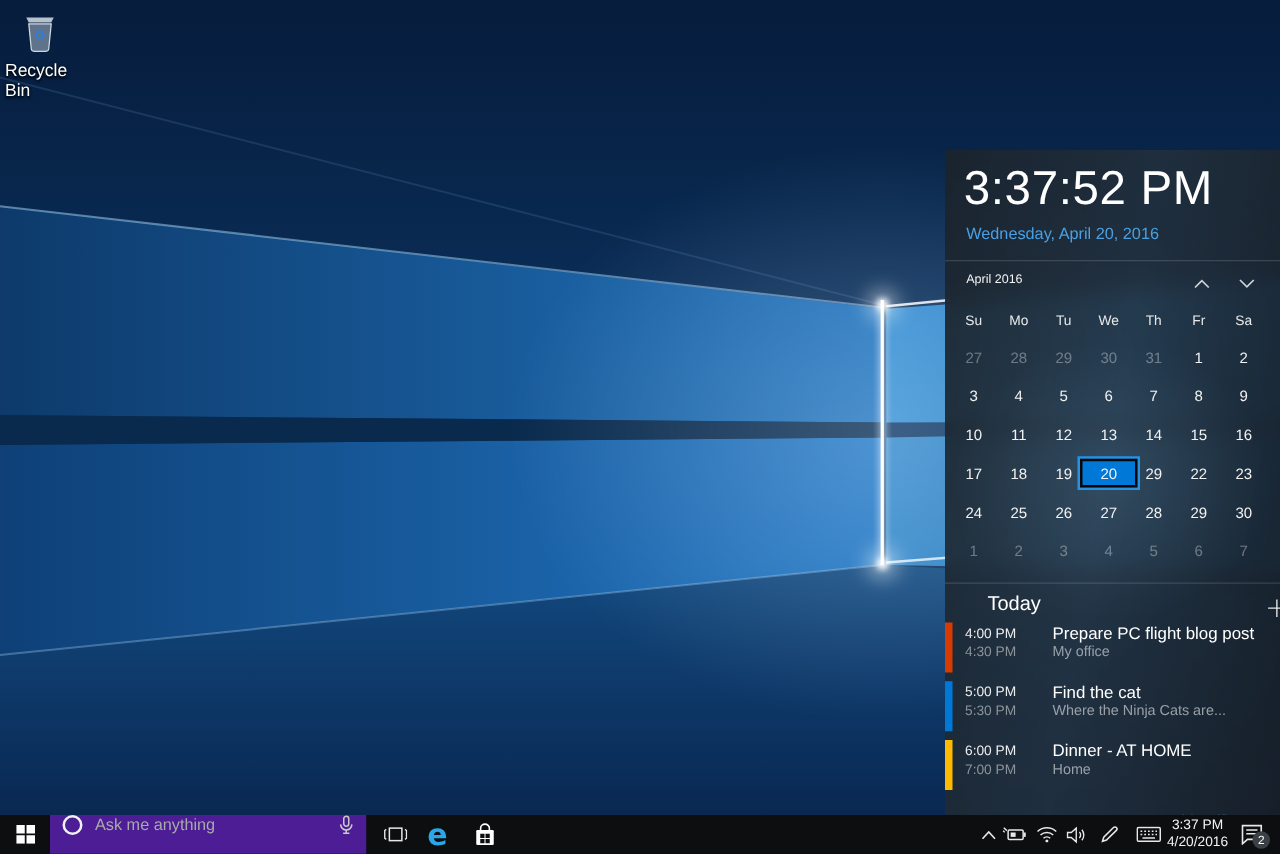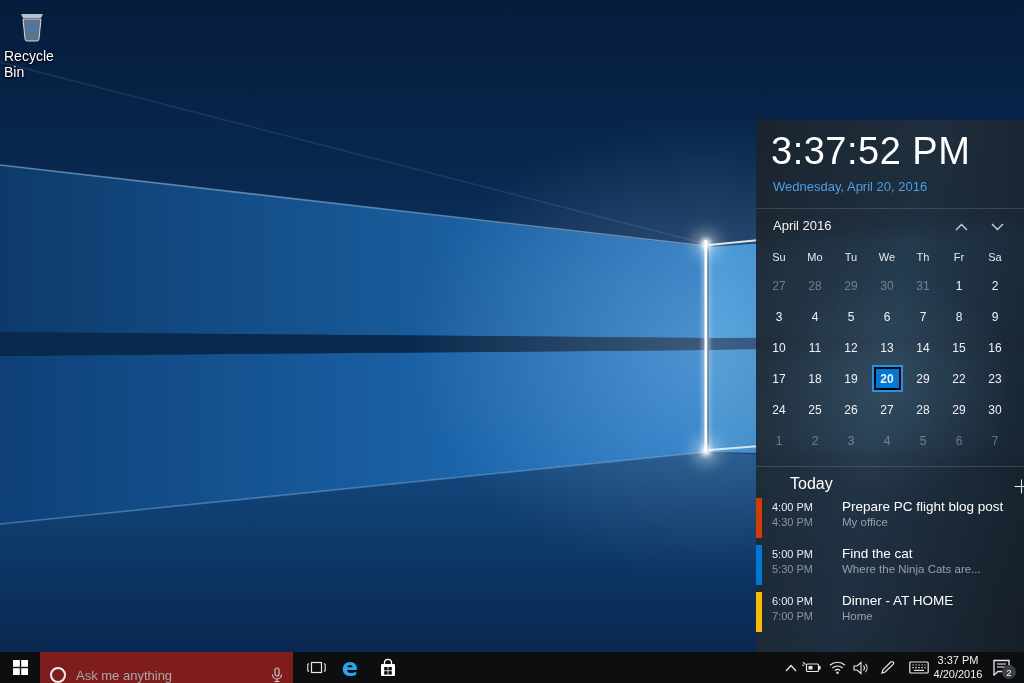--- a/index.html
+++ b/index.html
@@ -23,35 +23,35 @@
     backdrop-filter:blur(8px) saturate(1.1);margin-top:20px;}
   .clock-panel::before{content:"";position:absolute;inset:0;pointer-events:none;
     background:radial-gradient(ellipse 180px 160px at 50% 48%,rgba(125,175,210,.14),rgba(0,0,0,0) 70%);}
   .cp-time{position:absolute;left:15px;top:8px;font-size:38px;font-weight:300;
     letter-spacing:.5px;color:#fff;line-height:46px;}
   .cp-date{position:absolute;left:17px;top:59px;font-size:13px;color:var(--date-blue,#4aa0e2);}
   .divider{position:absolute;left:0;right:0;height:0;border-top:1px solid rgba(255,255,255,.14);}
   .div1{top:88px;} .div2{top:346px;}
 
   .month-row{position:absolute;left:0;right:0;top:94px;height:26px;}
-  .month-label{position:absolute;left:17px;top:4px;font-size:13px;color:#f2f2f2;}
+  .month-label{position:absolute;left:17px;top:4px;font-size:10px;color:#f2f2f2;}
   .nav-btn{position:absolute;top:3px;width:22px;height:20px;display:flex;
     align-items:center;justify-content:center;cursor:default;}
   .nav-prev{left:194px;} .nav-next{left:230px;}
 
   .dow-row,.cal-grid{position:absolute;left:5px;display:grid;
     grid-template-columns:repeat(7,36px);justify-items:center;align-items:center;}
   .dow-row{top:126px;grid-auto-rows:22px;}
   .dow{font-size:11px;color:#e8e8e8;}
   .cal-grid{top:150px;grid-auto-rows:31px;}
   .cal-cell{width:28px;height:24px;display:flex;align-items:center;justify-content:center;
     font-size:12px;color:#f2f2f2;cursor:default;}
   .cal-cell.out{color:rgba(255,255,255,.35);}
   .cal-cell.today{background:var(--accent,#0078d7);border:2px solid #060606;
-    box-shadow:0 0 0 2px #2592e6;font-weight:bold;width:27px;height:23px;}
+    box-shadow:0 0 0 2px #2592e6;font-weight:normal;width:46px;height:23px;}
 
   .agenda-head{position:absolute;left:17px;right:0;top:352px;height:28px;}
   .agenda-title{position:absolute;left:17px;top:3px;font-size:16px;color:#fff;}
   .add-event{position:absolute;left:238px;top:4px;width:20px;height:20px;display:flex;
     align-items:center;justify-content:center;cursor:default;}
 
   .agenda-events{position:absolute;left:0;right:0;top:378px;}
   .event{position:relative;height:40px;margin-bottom:7px;cursor:default;}
   .event-bar{position:absolute;left:0;top:0;bottom:0;width:6px;}
   .event-times{position:absolute;left:16px;top:2px;}
@@ -65,21 +65,21 @@
   .hide-agenda{position:absolute;right:14px;bottom:8px;font-size:12.5px;
     color:var(--link-blue,#3f9bdf);display:flex;align-items:center;gap:5px;cursor:default;}
 
   
   .taskbar{position:absolute;left:0;top:652px;width:1024px;height:31px;
     background:#0c0e10;z-index:3;}
   .tb-btn{position:absolute;top:0;height:31px;display:flex;align-items:center;
     justify-content:center;cursor:default;}
   .start-btn{left:0;width:40px;}
   .search-box{position:absolute;left:40px;top:0;width:253px;height:31px;
-    background:#7f1d1d;display:flex;align-items:flex-end;cursor:text;}
+    background:#4c1d95;display:flex;align-items:flex-start;cursor:text;}
   .cortana-ring{width:16px;height:16px;border:2px solid #f1f1f1;border-radius:50%;
     margin-left:10px;flex:none;}
   .search-text{margin-left:10px;font-size:13px;color:#a9a9a9;flex:1;white-space:nowrap;}
   .mic{margin-right:10px;flex:none;display:flex;}
   .taskview-btn{left:296px;width:40px;}
   .edge-btn{left:330px;width:40px;}
   .edge-e{font-size:24px;font-weight:bold;color:#2aa7ea;line-height:1;
     font-family:"DejaVu Sans",sans-serif;}
   .store-btn{left:368px;width:40px;}
 

